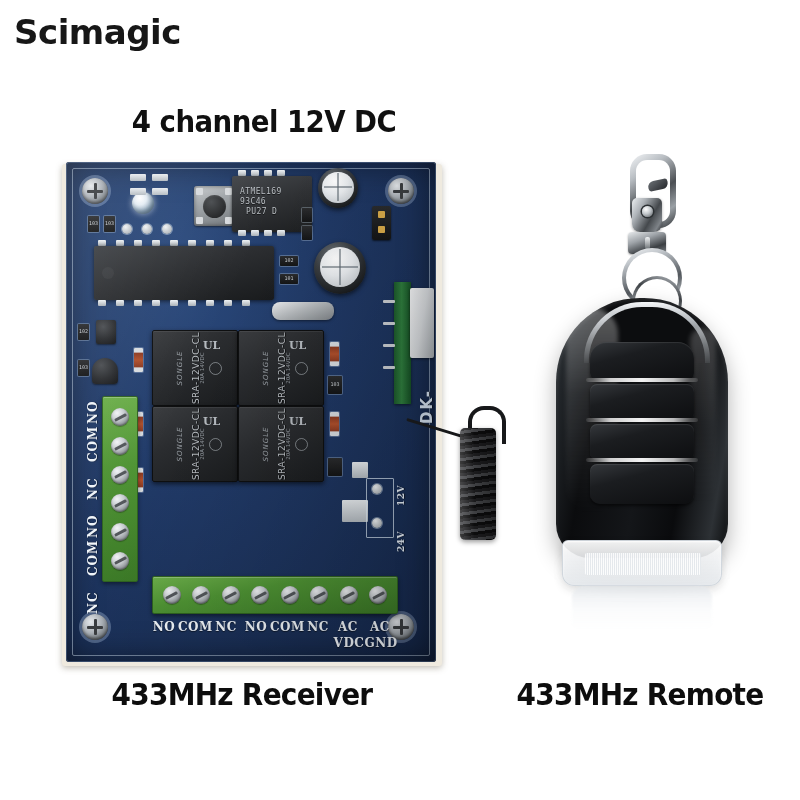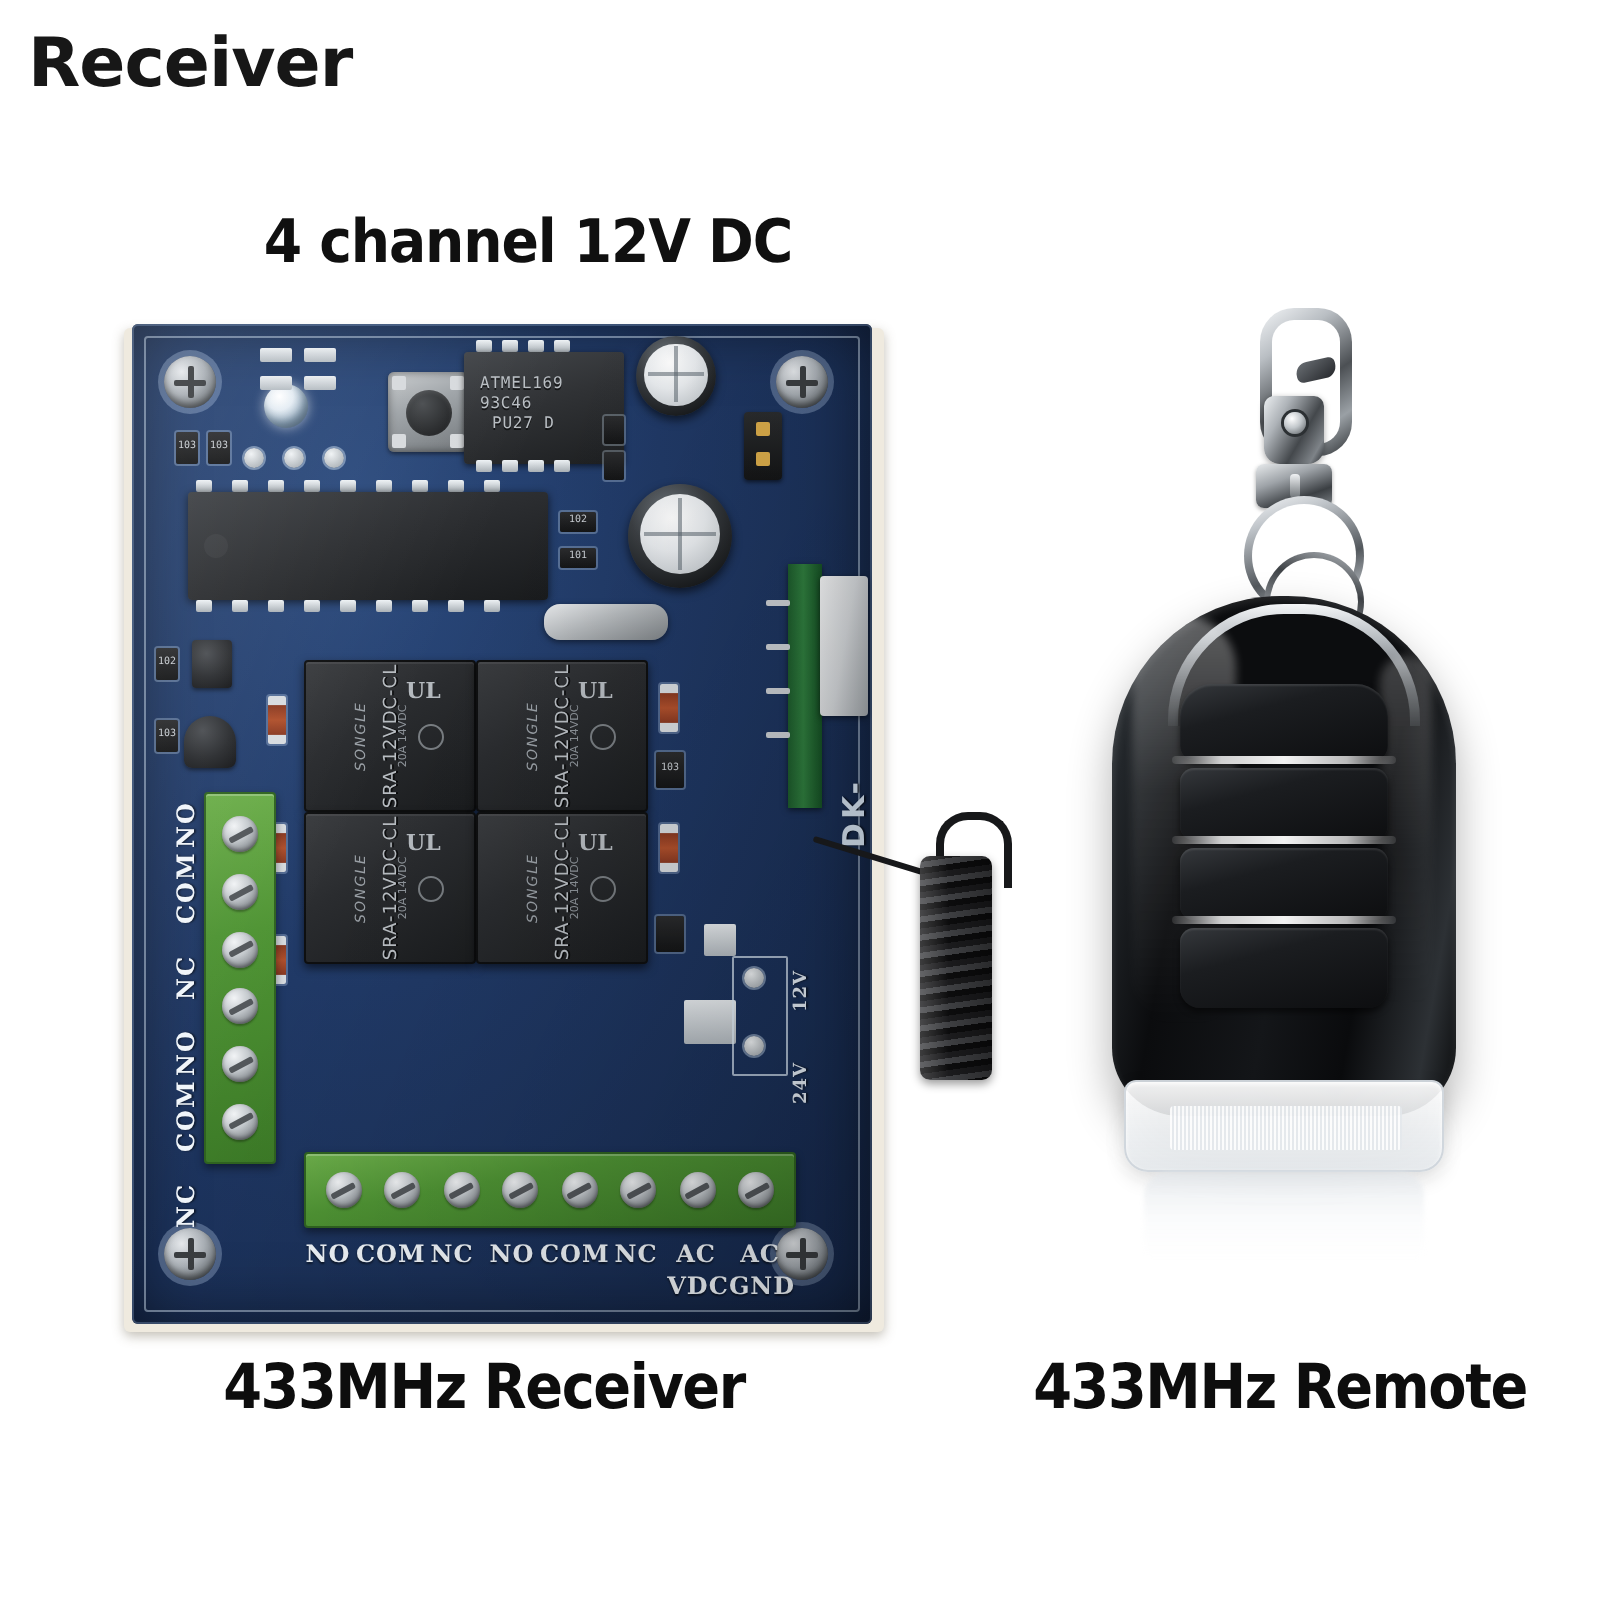--- a/index.html
+++ b/index.html
@@ -445,21 +445,21 @@
   .fob-shadow{
     position:absolute;left:44px;top:400px;width:156px;height:40px;
     border-radius:50%;background:rgba(120,125,132,.10);filter:blur(7px);
   }
 </style>
 </head>
 <body>
 
 <div id="stage">
 
-  <div class="watermark">Receiver</div>
+  <div class="watermark">Scimagic</div>
 
   <div class="headline">4 channel 12V DC</div>
 
   <div id="board-wrap">
     <div class="board-shadow"></div>
 
     <div class="pcb">
       <div class="pcb-edge"></div>
       <div class="silk-frame"></div>
 

